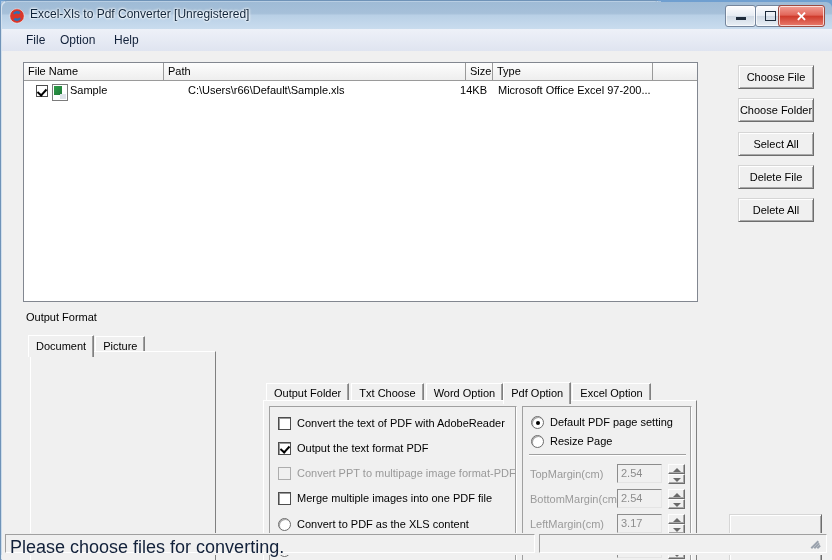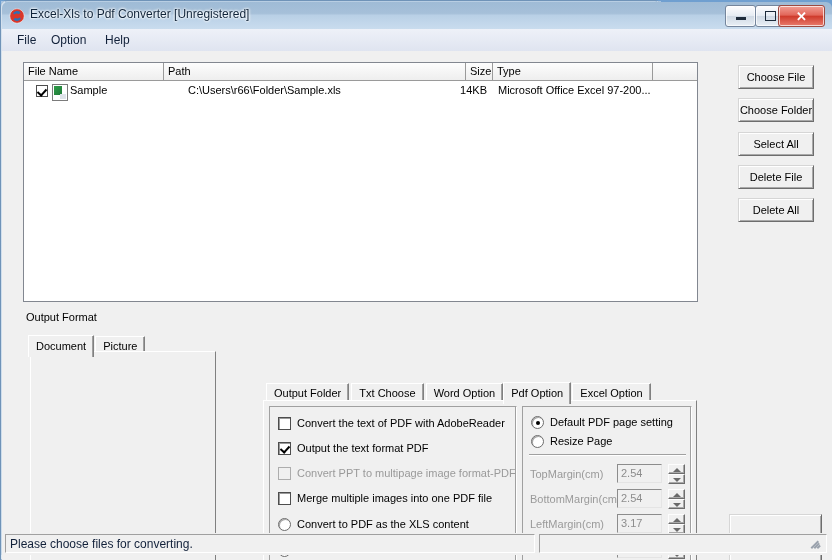--- a/index.html
+++ b/index.html
@@ -84,20 +84,21 @@
     left: 1px; top: 28px;
     width: 830px; height: 22px;
     background: linear-gradient(180deg,#eef1f8 0%, #dfe4f0 100%);
     border-bottom: 1px solid #c7cedd;
   }
   .menu-item {
     position: absolute; top: 3px;
     height: 16px; padding: 1px 7px 0 7px;
     font-size: 12px; color: #12213a;
     cursor: default;
+    margin-left: 9px;
   }
   #menu-file   { left: 8px; }
   #menu-option { left: 42px; }
   #menu-help   { left: 96px; }
 
   
   #client {
     position: absolute;
     left: 1px; top: 50px;
     width: 830px; height: 509px;
@@ -388,21 +389,21 @@
     background: #f0f0f0;
   }
   #status-pane-1 {
     position: absolute;
     left: 3px; top: 1px;
     width: 530px; height: 19px;
     box-sizing: border-box;
     border: 1px solid #a0a0a0;
     border-right-color: #ffffff;
     border-bottom-color: #ffffff;
-    font-size: 12px;
+    font-size: 18px;
     color: #12213a;
     padding: 2px 0 7px 4px;
     white-space: nowrap;
   }
   #status-pane-2 {
     position: absolute;
     left: 537px; top: 1px;
     width: 288px; height: 19px;
     box-sizing: border-box;
     border: 1px solid #a0a0a0;
@@ -469,21 +470,21 @@
         <div class="col-head" style="left:140px;width:302px">Path</div>
         <div class="col-head right" style="left:442px;width:27px">Size</div>
         <div class="col-head" style="left:469px;width:160px">Type</div>
         <div class="col-head" style="left:629px;width:45px;border-right:none"></div>
       </div>
 
       <div id="row-1">
         <div id="row-check"></div>
         <div id="row-fileicon"></div>
         <div id="row-name">Sample</div>
-        <div id="row-path">C:\Users\r66\Folder\Sample.xls</div>
+        <div id="row-path">C:\Users\r66\Default\Sample.xls</div>
         <div id="row-size">14KB</div>
         <div id="row-type">Microsoft Office Excel 97-200...</div>
       </div>
     </div>
 
     <div class="btn" id="b-choose-file">Choose File</div>
     <div class="btn" id="b-choose-folder">Choose Folder</div>
     <div class="btn" id="b-select-all">Select All</div>
     <div class="btn" id="b-delete-file">Delete File</div>
     <div class="btn" id="b-delete-all">Delete All</div>

